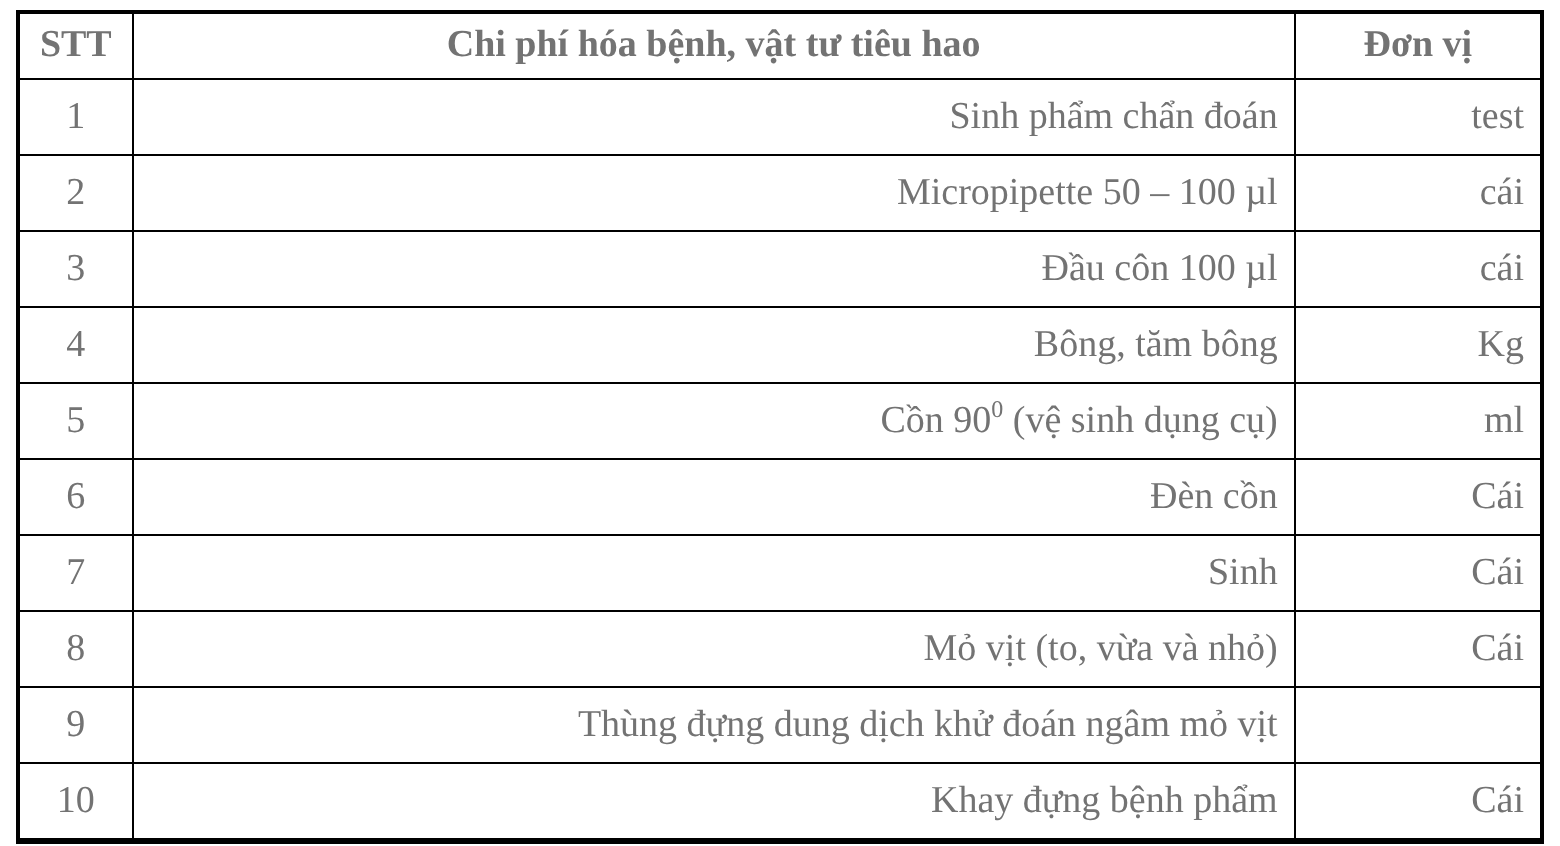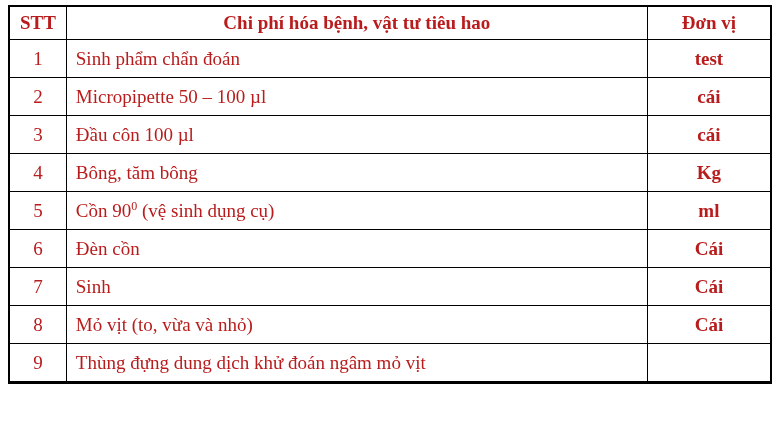--- a/index.html
+++ b/index.html
@@ -8,21 +8,21 @@
     background: #ffffff;
     width: 780px;
     height: 423px;
     overflow: hidden;
   }
   .page {
     position: relative;
     width: 780px;
     height: 423px;
     font-family: "Liberation Serif", "DejaVu Serif", serif;
-    color: #b91c1c;
+    color: #737373;
   }
   table.doc-table {
     position: absolute;
     left: 8px;
     top: 5px;
     width: 764px;
     border-collapse: collapse;
     table-layout: fixed;
   }
   table.doc-table, table.doc-table th, table.doc-table td {
@@ -44,22 +44,22 @@
     font-weight: bold;
     text-align: center;
     padding: 4px 4px;
     height: 24px;
   }
   td { height: 23px; }
   .col-stt  { width: 57px; }
   .col-item { width: 578px; }
   .col-unit { width: 123px; }
   td.cell-stt  { text-align: center; }
-  td.cell-item { text-align: left; padding-left: 9px; }
-  td.cell-unit { text-align: center; font-weight: bold; }
+  td.cell-item { text-align: right; padding-left: 9px; }
+  td.cell-unit { text-align: right; }
   sup.sup0 {
     font-size: 12px;
     vertical-align: super;
     line-height: 0;
   }
 </style>
 </head>
 <body>
 
 <div class="page">
@@ -116,15 +116,20 @@
         <tr>
           <td class="cell-stt">8</td>
           <td class="cell-item">Mỏ vịt (to, vừa và nhỏ)</td>
           <td class="cell-unit">Cái</td>
         </tr>
         <tr>
           <td class="cell-stt">9</td>
           <td class="cell-item">Thùng đựng dung dịch khử đoán ngâm mỏ vịt</td>
           <td class="cell-unit"></td>
         </tr>
+        <tr>
+          <td class="cell-stt">10</td>
+          <td class="cell-item">Khay đựng bệnh phẩm</td>
+          <td class="cell-unit">Cái</td>
+        </tr>
       </tbody>
   </table>
 </div>
 
 </body></html>

